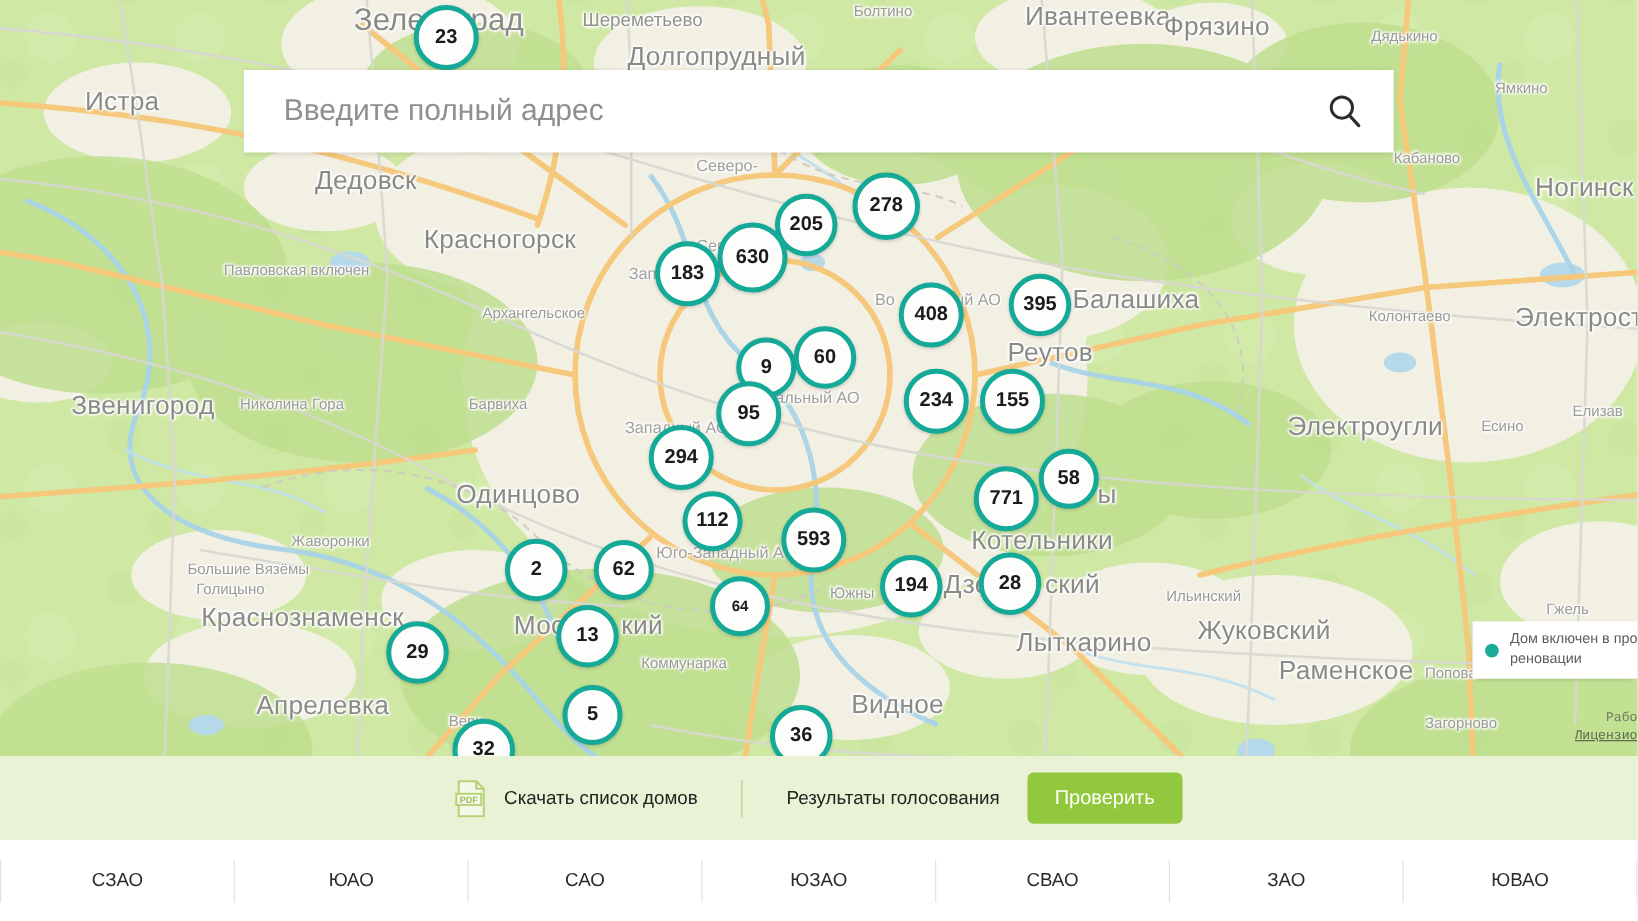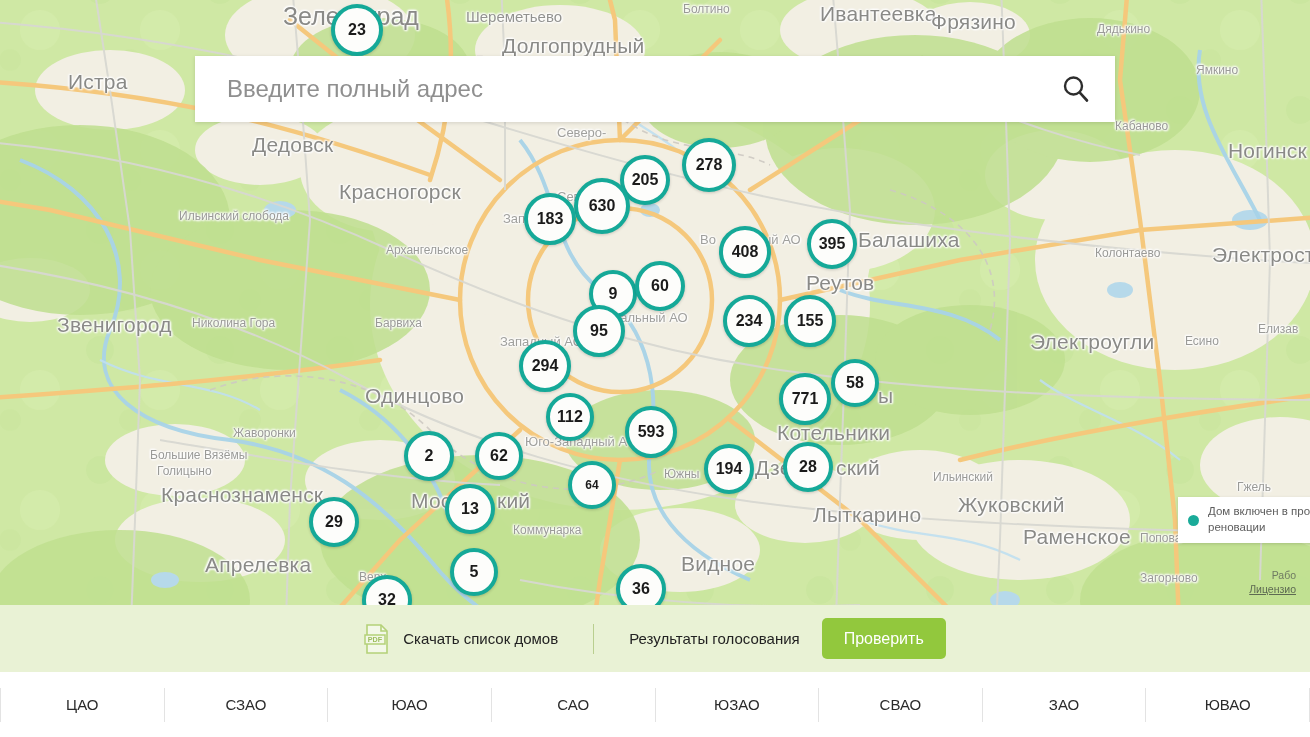--- a/index.html
+++ b/index.html
@@ -92,22 +92,23 @@
   .legend-text {
     font-size: 11.5px; color: #5d5d5d; line-height: 1.35;
     white-space: pre-line;
   }
 
   
   .attribution {
     position: absolute; right: 0; bottom: 8px;
     text-align: right;
     font-size: 10.5px; color: #6f7a62; line-height: 1.4;
-    padding-right: 14px;
+    padding-right: 0;
     overflow: hidden;
+    font-family: Liberation Mono, monospace;
   }
   .attribution .lic { text-decoration: underline; color: #5e6a52; }
 
   
   .actionbar {
     position: absolute; left: 0; top: 605px;
     width: 1310px; height: 67px;
     background: #e9f2d5;
     display: flex; align-items: center; justify-content: center;
   }
@@ -289,21 +290,21 @@
         <div class="map-label lbl-city" style="left: 502px; top: 34px;">Долгопрудный</div>
         <div class="map-label lbl-city" style="left: 68px; top: 70px;">Истра</div>
         <div class="map-label lbl-small" style="left: 1196px; top: 63px;">Ямкино</div>
         <div class="map-label lbl-city" style="left: 252px; top: 133px;">Дедовск</div>
         <div class="map-label lbl-ao" style="left: 557px; top: 125px;">Северо-</div>
         <div class="map-label lbl-small" style="left: 1115px; top: 119px;">Кабаново</div>
         <div class="map-label lbl-city" style="left: 1228px; top: 139px;">Ногинск</div>
         <div class="map-label lbl-city" style="left: 339px; top: 180px;">Красногорск</div>
         <div class="map-label lbl-ao" style="left: 557px; top: 189px;">Севе</div>
         <div class="map-label lbl-city" style="left: 858px; top: 228px;">Балашиха</div>
-        <div class="map-label lbl-small" style="left: 179px; top: 209px;">Ильинский слобода</div>
+        <div class="map-label lbl-small" style="left: 179px; top: 209px;">Павловская включен</div>
         <div class="map-label lbl-ao" style="left: 503px; top: 211px;">Запад</div>
         <div class="map-label lbl-ao" style="left: 700px; top: 232px;">Во</div>
         <div class="map-label lbl-ao" style="left: 762px; top: 232px;">ый АО</div>
         <div class="map-label lbl-small" style="left: 1095px; top: 246px;">Колонтаево</div>
         <div class="map-label lbl-city" style="left: 1212px; top: 243px;">Электростал</div>
         <div class="map-label lbl-small" style="left: 386px; top: 243px;">Архангельское</div>
         <div class="map-label lbl-city" style="left: 806px; top: 271px;">Реутов</div>
         <div class="map-label lbl-city" style="left: 57px; top: 313px;">Звенигород</div>
         <div class="map-label lbl-small" style="left: 192px; top: 316px;">Николина Гора</div>
         <div class="map-label lbl-small" style="left: 375px; top: 316px;">Барвиха</div>
@@ -455,21 +456,20 @@
         </svg>
         <span class="act-label">Скачать список домов</span>
       </div>
       <div class="act-sep"></div>
       <span class="act-results">Результаты голосования</span>
       <button class="btn-check">Проверить</button>
     </div>
   </div>
 
   <div class="tabs" id="district-tabs">
-      <div class="tab">ЦАО</div>
       <div class="tab">СЗАО</div>
       <div class="tab">ЮАО</div>
       <div class="tab">САО</div>
       <div class="tab">ЮЗАО</div>
       <div class="tab">СВАО</div>
       <div class="tab">ЗАО</div>
       <div class="tab">ЮВАО</div>
     </div>
 
 </div>

